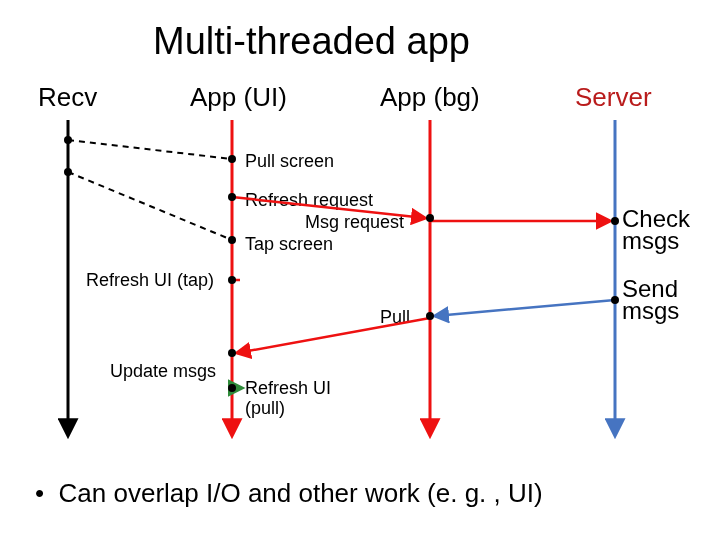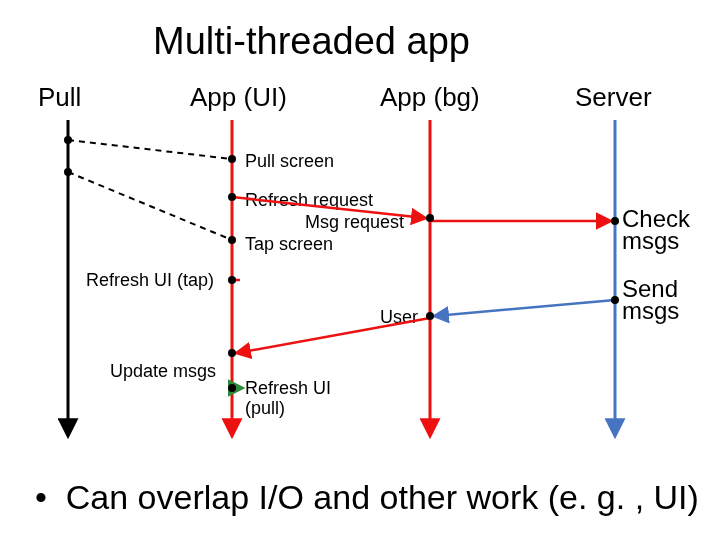--- a/index.html
+++ b/index.html
@@ -1,40 +1,40 @@
 <!DOCTYPE html>
 <html><head>
 <meta charset="utf-8">
 <style>
   html,body{margin:0;padding:0}
   body{width:720px;height:540px;font-family:Arial,Helvetica,sans-serif;position:relative;background:#fff;overflow:hidden}
   .title{position:absolute;left:0;width:623px;text-align:center;font-size:38px;top:20px}
   .lane-head{position:absolute;font-size:26px;top:82px}
-  .server-head{color:#000000}
+  .server-head{color:#b91c1c}
   svg{position:absolute;left:0;top:0}
   .lbl{position:absolute;font-size:18px;font-weight:normal}
   .side-lbl{position:absolute;font-size:24px;line-height:22px}
-  .bullet{position:absolute;font-size:34px}
+  .bullet{position:absolute;font-size:26px}
 </style>
 </head>
 <body>
 
 <div class="title">Multi-threaded app</div>
 
-<div class="lane-head" style="left:38px">Pull</div>
+<div class="lane-head" style="left:38px">Recv</div>
 <div class="lane-head" style="left:190px">App (UI)</div>
 <div class="lane-head" style="left:380px">App (bg)</div>
 <div class="lane-head server-head" style="left:575px">Server</div>
 
 <div class="lbl" style="left:245px;top:151px">Pull screen</div>
 <div class="lbl" style="left:245px;top:190px">Refresh request</div>
 <div class="lbl" style="left:305px;top:212px">Msg request</div>
 <div class="lbl" style="left:245px;top:234px">Tap screen</div>
 <div class="lbl" style="left:86px; top:270px">Refresh UI (tap)</div>
-<div class="lbl" style="left:380px;top:307px">User</div>
+<div class="lbl" style="left:380px;top:307px">Pull</div>
 <div class="lbl" style="left:110px;top:361px">Update msgs</div>
 <div class="lbl" style="left:245px;top:378px;line-height:20px;width:115px">Refresh UI (pull)</div>
 
 <div class="side-lbl" style="left:622px;top:208px">
   <span>Check<br>msgs</span>
 </div>
 <div class="side-lbl" style="left:622px;top:278px">
   <span>Send<br>msgs</span>
 </div>
 

